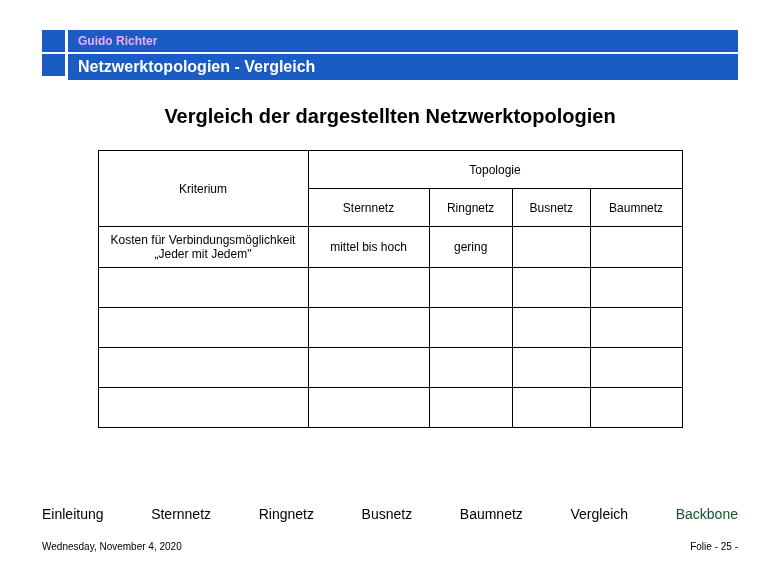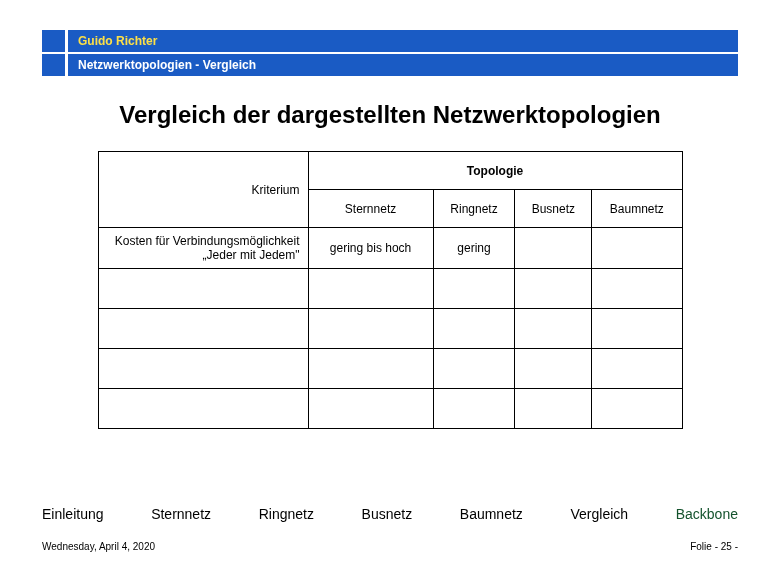--- a/index.html
+++ b/index.html
@@ -1,28 +1,28 @@
 <!DOCTYPE html>
 <html><head>
 <meta charset="utf-8">
 <style>
   * { margin: 0; padding: 0; box-sizing: border-box; }
   body { width: 780px; height: 570px; font-family: Arial, sans-serif; background: #fff; position: relative; }
   .slide { width: 780px; height: 570px; padding: 30px 42px 30px 42px; position: relative; }
   .header-block { position: relative; margin-bottom: 25px; }
-  .author-bar { background: #1a5bc4; color: #fde047; font-size: 12px; font-weight: bold; padding: 4px 10px; margin-left: 26px; }
-  .topic-bar { background: #1a5bc4; color: #fff; font-size: 12px; font-weight: bold; padding: 4px 10px; margin-left: 26px; margin-top: 2px; }
+  .author-bar { background: #1a5bc4; color: #f0abfc; font-size: 12px; font-weight: bold; padding: 4px 10px; margin-left: 26px; }
+  .topic-bar { background: #1a5bc4; color: #fff; font-size: 16px; font-weight: bold; padding: 4px 10px; margin-left: 26px; margin-top: 2px; }
   .blue-box { position: absolute; width: 23px; background: #1a5bc4; left: 0; }
   .bb1 { top: 0; height: 22px; }
   .bb2 { top: 24px; height: 22px; }
-  .title { font-size: 24px; font-weight: bold; text-align: center; margin: 18px 0 22px 0; }
+  .title { font-size: 20px; font-weight: bold; text-align: center; margin: 18px 0 22px 0; }
   table { border-collapse: collapse; margin: 0 auto; width: 585px; }
   th, td { border: 1px solid #000; font-size: 12px; padding: 6px 8px; text-align: center; font-weight: normal; height: 38px; vertical-align: middle; }
-  .kriterium-col { width: 210px; text-align: right; }
-  .topo-hdr { font-weight: bold; }
+  .kriterium-col { width: 210px; text-align: center; }
+  .topo-hdr { font-weight: normal; }
   .row-empty td { height: 40px; }
   .nav-bar { position: absolute; bottom: 48px; left: 42px; right: 42px; display: flex; justify-content: space-between; font-size: 14px; }
   .nav-item { color: #000; }
   .nav-item.active { color: #14532d; }
   .footer { position: absolute; bottom: 18px; left: 42px; right: 42px; display: flex; justify-content: space-between; font-size: 10px; }
 </style>
 </head>
 <body>
 
 <div class="slide">
@@ -43,21 +43,21 @@
       <td colspan="4" class="topo-hdr">Topologie</td>
     </tr>
     <tr>
       <td>Sternnetz</td>
       <td>Ringnetz</td>
       <td>Busnetz</td>
       <td>Baumnetz</td>
     </tr>
     <tr>
       <td class="kriterium-col">Kosten für Verbindungsmöglichkeit „Jeder mit Jedem"</td>
-      <td>gering bis hoch</td>
+      <td>mittel bis hoch</td>
       <td>gering</td>
       <td></td>
       <td></td>
     </tr>
     <tr class="row-empty">
           <td class="kriterium-col"></td>
           <td></td>
           <td></td>
           <td></td>
           <td></td>
@@ -90,17 +90,17 @@
     <span class="nav-item">Einleitung</span>
     <span class="nav-item">Sternnetz</span>
     <span class="nav-item">Ringnetz</span>
     <span class="nav-item">Busnetz</span>
     <span class="nav-item">Baumnetz</span>
     <span class="nav-item">Vergleich</span>
     <span class="nav-item active">Backbone</span>
   </div>
 
   <div class="footer">
-    <span>Wednesday, April 4, 2020</span>
+    <span>Wednesday, November 4, 2020</span>
     <span>Folie - 25 -</span>
   </div>
 
 </div>
 
 </body></html>

